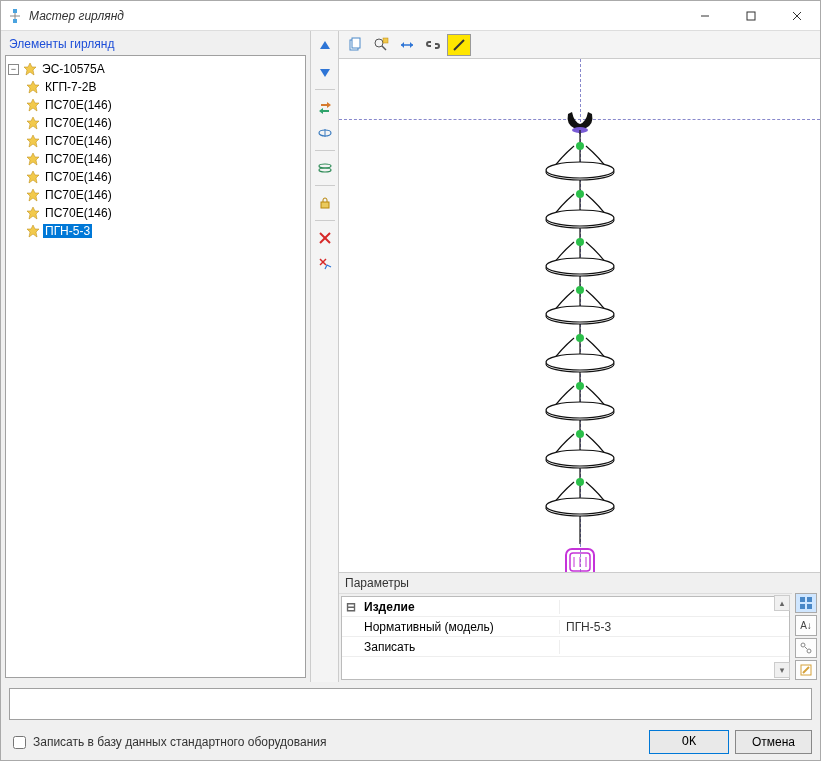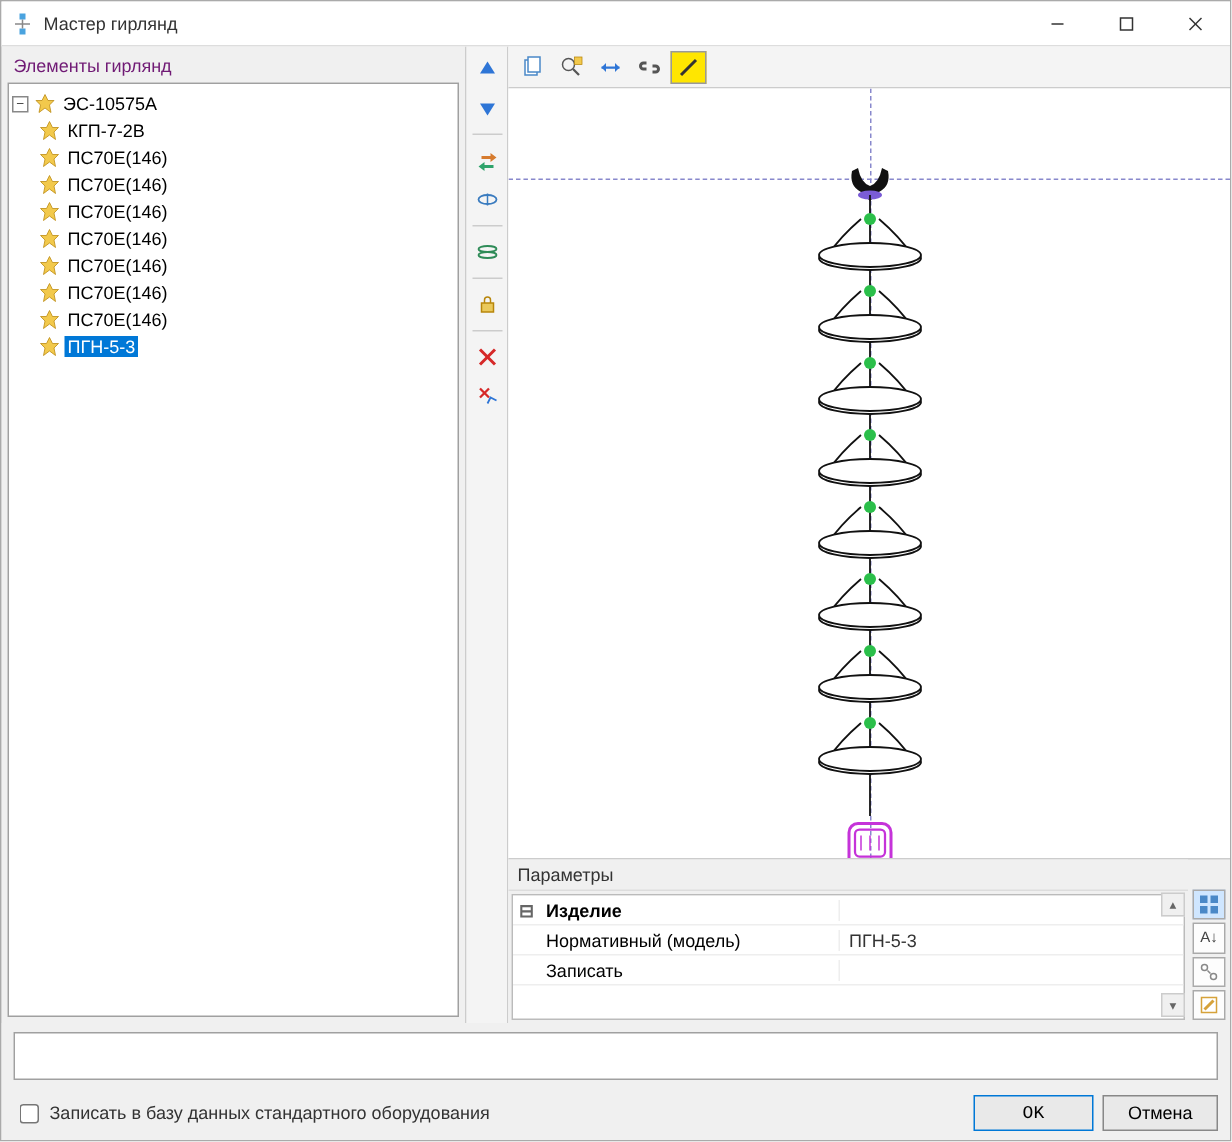--- a/index.html
+++ b/index.html
@@ -1,24 +1,24 @@
 <!DOCTYPE html>
 <html><head>
 <meta charset="utf-8">
 <style>
   * { box-sizing: border-box; font-family: "Segoe UI", Tahoma, sans-serif; font-size: 12px; }
   body { margin: 0; background: #fff; }
   .window { width: 821px; height: 761px; border: 1px solid #aaa; display: flex; flex-direction: column; background: #f0f0f0; }
   .titlebar { height: 30px; background: #fff; display: flex; align-items: center; border-bottom: 1px solid #ddd; }
   .titlebar .icon { width: 16px; height: 16px; margin: 0 6px; }
-  .titlebar .title { flex: 1; color: #333; font-size: 12px; }
+  .titlebar .title { flex: 1; color: #333; font-size: 12px; font-style: italic; }
   .titlebar .winbtn { width: 46px; height: 30px; display: flex; align-items: center; justify-content: center; }
   .content { flex: 1; display: flex; overflow: hidden; }
   .left-panel { width: 310px; display: flex; flex-direction: column; border-right: 1px solid #ccc; background: #f0f0f0; padding: 4px; }
-  .panel-label { padding: 2px 4px; color: #701a75; }
+  .panel-label { padding: 2px 4px; color: #1d4ed8; }
   .tree-box { flex: 1; background: #fff; border: 1px solid #a0a0a0; margin-top: 2px; overflow: auto; padding: 4px 2px; }
   .tree-root { list-style: none; margin: 0; padding: 0; }
   .tree-root ul { list-style: none; margin: 0; padding: 0 0 0 18px; text-align: center; }
   .tree-node { display: flex; align-items: center; height: 18px; }
   .tree-toggle { width: 11px; height: 11px; border: 1px solid #888; display: inline-flex; align-items: center; justify-content: center; font-size: 9px; line-height: 1; margin-right: 4px; color: #444; background: #fff; }
   .tree-icon { width: 14px; height: 14px; margin-right: 3px; display: inline-flex; align-items: center; justify-content: center; }
   .tree-label { padding: 0 2px; white-space: nowrap; }
   .tree-label.selected { background: #0078d7; color: #fff; }
 
   .mid-toolbar { width: 28px; background: #f4f4f4; border-right: 1px solid #ccc; padding: 4px 2px; display: flex; flex-direction: column; align-items: center; gap: 4px; }

